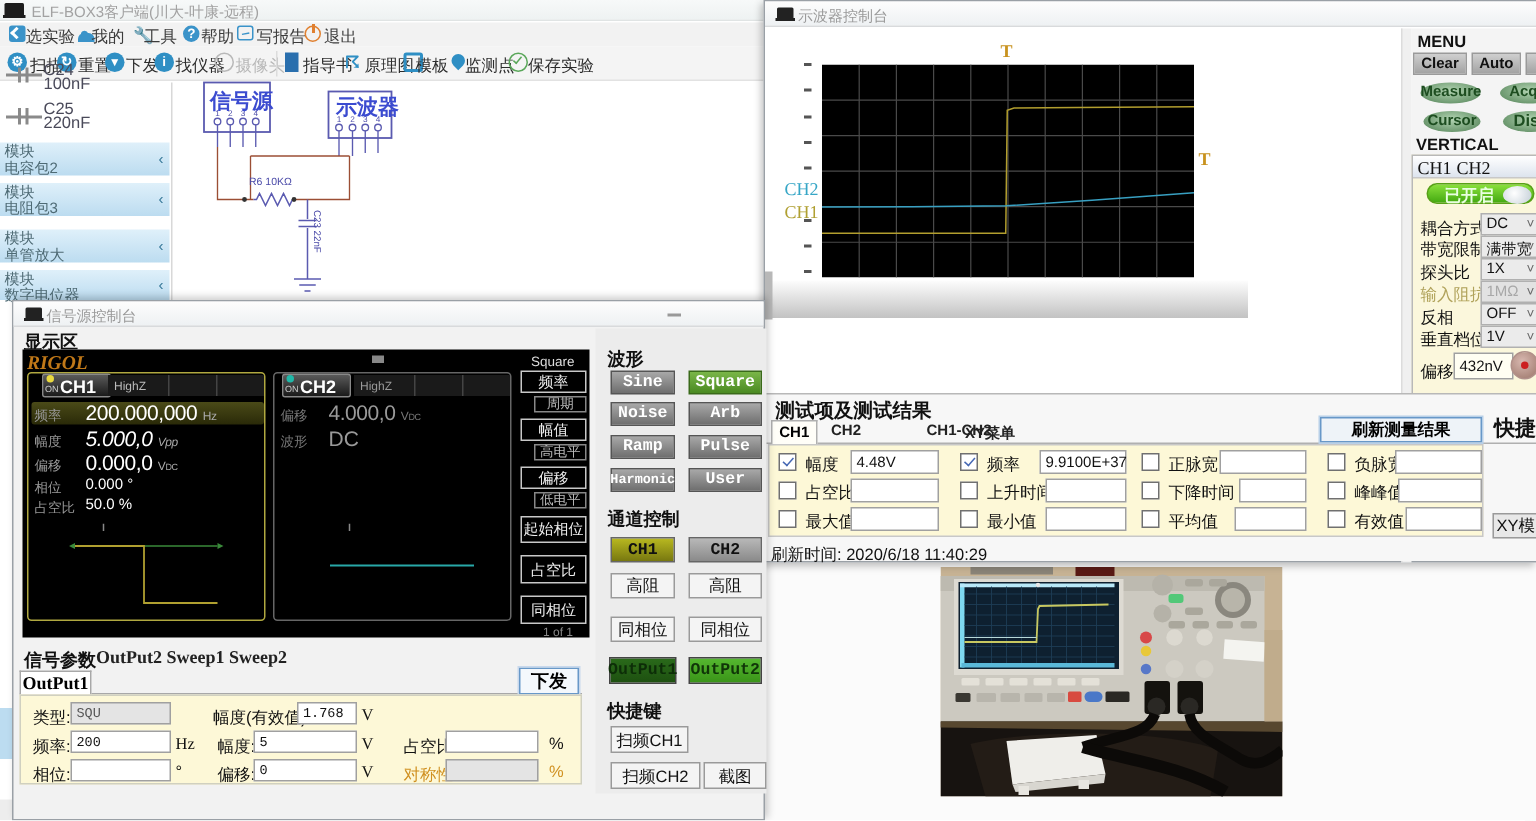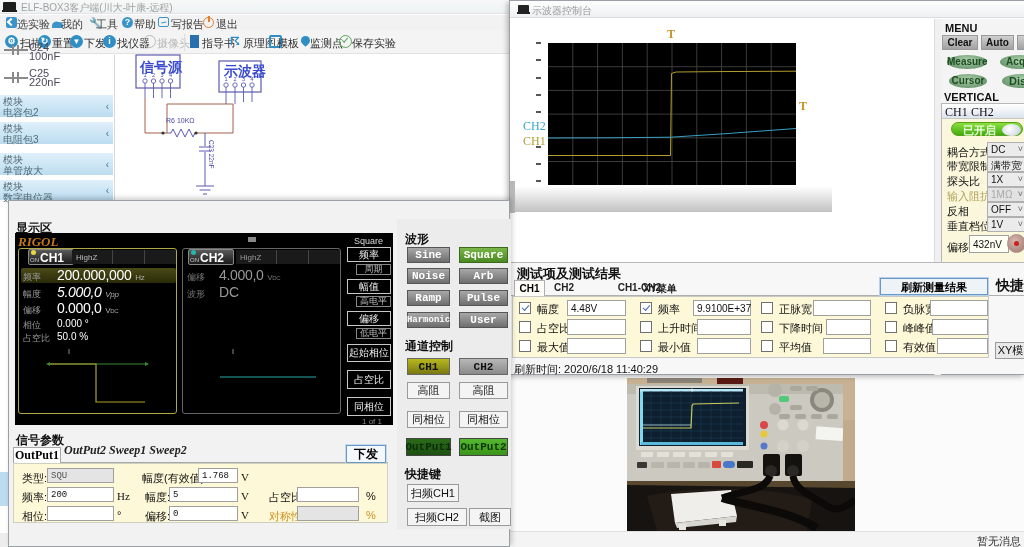--- a/index.html
+++ b/index.html
@@ -262,23 +262,20 @@
       <path d="M48 145 L110 138 L109 144 L50 150 Z" fill="#d8d6d0"></path>
       <rect x="52" y="146" width="7" height="6" fill="#e8e6e0"></rect>
       <rect x="92" y="142" width="7" height="6" fill="#e8e6e0"></rect>
 
       <path d="M143 98 C138 112 120 112 95 120" fill="none" stroke="#0c0a08" stroke-width="7"></path>
       <path d="M166 98 C168 112 185 118 200 128 C210 134 218 130 228 122" fill="none" stroke="#0c0a08" stroke-width="7"></path>
       <path d="M95 120 C120 128 160 132 190 150" fill="none" stroke="#0c0a08" stroke-width="8"></path>
       <path d="M216 42 L228 42 L228 103 L216 103 Z" fill="#c0ac8c"></path>
     </svg>
 
-    <div class="abs" style="left:0;top:156px;width:514px;height:16px;background:#f4f4f4;border-top:1px solid #e0e0e0;">
-      <div class="abs" style="left:467px;top:2px;font-size:11px;color:#333;">暂无消息</div>
-    </div>
   </div>
 
   <div id="scopewin" class="abs" style="left:509px;top:0;width:516px;height:375px;background:#fff;border:1px solid #9aa0a6;box-shadow:-2px 2px 5px rgba(0,0,0,0.25);">
     <div class="tbar">
         <div class="ticon"></div>
         <div class="ttxt">示波器控制台</div>
       </div>
 
     <svg class="abs" style="left:38px;top:42px;" width="248" height="142" viewBox="0 0 248 142">
       <rect x="0" y="0" width="248" height="142" fill="#000"></rect>
@@ -415,20 +412,25 @@
           <div class="inbox" style="left:424px;top:41px;width:51px;height:16px;"></div>
       </div>
       <div class="abs" style="left:4px;top:99px;font-size:11px;color:#111;">刷新时间: 2020/6/18 11:40:29</div>
 
       <div class="abs" style="left:486px;top:14px;font-size:14px;font-weight:bold;color:#111;">快捷</div>
       <div class="btn" style="left:485px;top:79px;width:31px;height:17px;background:#e8e8e8;">XY模</div>
     </div>
   </div>
 
   <div id="sigwin" class="abs" style="left:8px;top:200px;width:502px;height:347px;background:#f2f2f2;border:1px solid #9aa0a6;box-shadow:2px -2px 5px rgba(0,0,0,0.2);">
+    <div class="tbar">
+        <div class="ticon"></div>
+        <div class="ttxt">信号源控制台</div>
+        <div class="abs" style="right:55px;top:8px;width:9px;height:2px;background:#999;"></div>
+      </div>
     <div class="abs" style="left:7px;top:19px;font-size:12px;font-weight:bold;color:#111;">显示区</div>
 
     <div class="abs" style="left:6px;top:32px;width:378px;height:192px;background:#000;">
       <div class="abs" style="left:3px;top:1px;font-size:13px;font-weight:bold;font-style:italic;color:#c07818;font-family:'Liberation Serif',serif;">RIGOL</div>
       <div class="abs" style="left:233px;top:4px;width:8px;height:5px;background:#888;"></div>
 
       <div class="abs" style="left:3px;top:15px;width:159px;height:166px;border:1px solid #b0a840;border-radius:3px;">
         <div class="abs" style="left:9px;top:0px;width:46px;height:16px;background:linear-gradient(#5a5a5a,#1a1a1a);border:1px solid #888;border-radius:2px;">
           <span class="abs" style="left:2px;top:0px;width:5px;height:5px;border-radius:50%;background:#e8d840;"></span>
           <span class="abs" style="left:1px;top:7px;font-size:6px;color:#ccc;">ON</span>
@@ -517,21 +519,21 @@
       <div class="btn" style="left:62px;top:219px;width:49px;height:18px;background:linear-gradient(#55b830,#3a9418);border:1px solid #444;color:#103508;font-family:'Liberation Mono',monospace;font-weight:bold;">OutPut2</div>
       <div class="abs" style="left:8px;top:247px;font-size:12px;font-weight:bold;color:#111;">快捷键</div>
       <div class="btn" style="left:10px;top:265px;width:52px;height:18px;">扫频CH1</div>
       <div class="btn" style="left:10px;top:289px;width:60px;height:18px;">扫频CH2</div>
       <div class="btn" style="left:72px;top:289px;width:42px;height:18px;">截图</div>
     </div>
 
     <div class="abs" style="left:7px;top:231px;font-size:12px;font-weight:bold;color:#111;text-align:right;">信号参数</div>
     <div class="abs" style="left:4px;top:246px;width:375px;height:16px;border-bottom:1px solid #a8a8a8;"></div>
     <div class="abs" style="left:4px;top:246px;width:48px;height:16px;background:#fff;border:1px solid #a8a8a8;border-bottom:none;font-size:12px;font-weight:bold;font-family:'Liberation Serif',serif;text-align:center;line-height:15px;">OutPut1</div>
-    <div class="abs" style="left:55px;top:242px;font-size:12px;font-weight:bold;font-family:'Liberation Serif',serif;color:#222;font-style:italic;">OutPut2 Sweep1 Sweep2</div>
+    <div class="abs" style="left:55px;top:230px;font-size:12px;font-weight:bold;font-family:'Liberation Serif',serif;color:#222;">OutPut2 Sweep1 Sweep2</div>
     <div class="abs" style="left:337px;top:244px;width:40px;height:18px;background:#f4f8fc;border:1px solid #6898c8;outline:1px solid #c8d8ec;font-size:12px;font-weight:bold;text-align:center;line-height:17px;">下发</div>
     <div class="abs yellowpanel" style="left:4px;top:262px;width:375px;height:60px;border:1px solid #d0d0c0;">
       <div class="lbl" style="left:8px;top:7px;">类型:</div>
       <div class="inbox" style="left:33px;top:4px;width:67px;height:15px;background:#e4e4e4;color:#555;line-height:14px;font-family:'Liberation Mono',monospace;font-size:9px;">SQU</div>
       <div class="lbl" style="left:128px;top:7px;">幅度(有效值):</div>
       <div class="inbox" style="left:184px;top:4px;width:40px;height:15px;line-height:14px;font-family:'Liberation Mono',monospace;font-size:9px;">1.768</div>
       <div class="lbl" style="left:227px;top:7px;font-family:'Liberation Serif',serif;">V</div>
       <div class="lbl" style="left:8px;top:26px;">频率:</div>
       <div class="inbox" style="left:33px;top:23px;width:67px;height:15px;line-height:14px;font-family:'Liberation Mono',monospace;font-size:9px;">200</div>
       <div class="lbl" style="left:103px;top:26px;font-family:'Liberation Serif',serif;">Hz</div>

